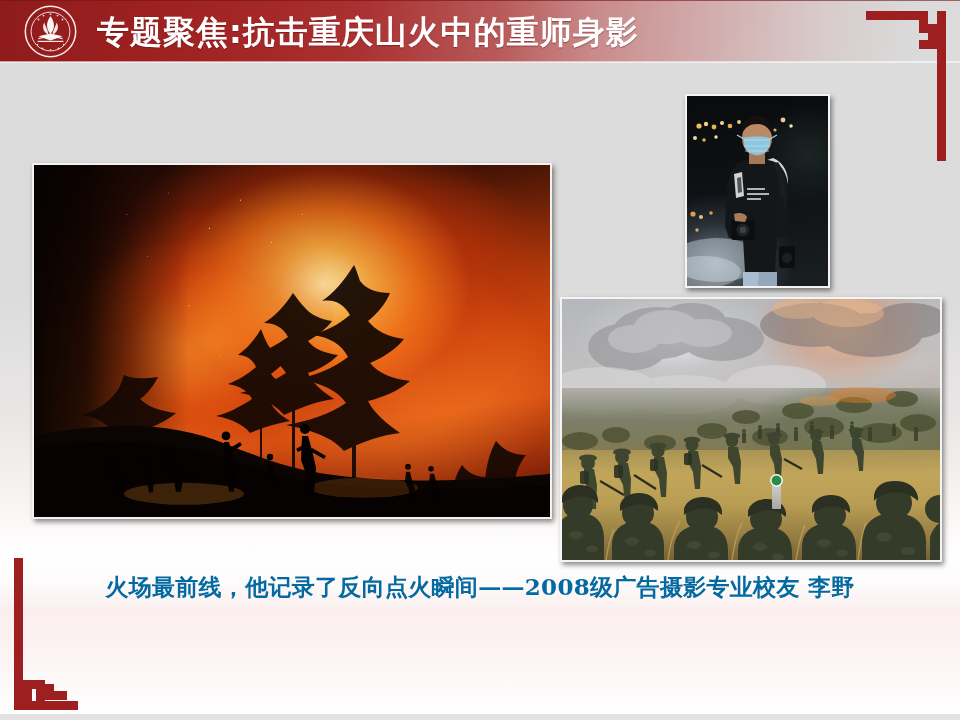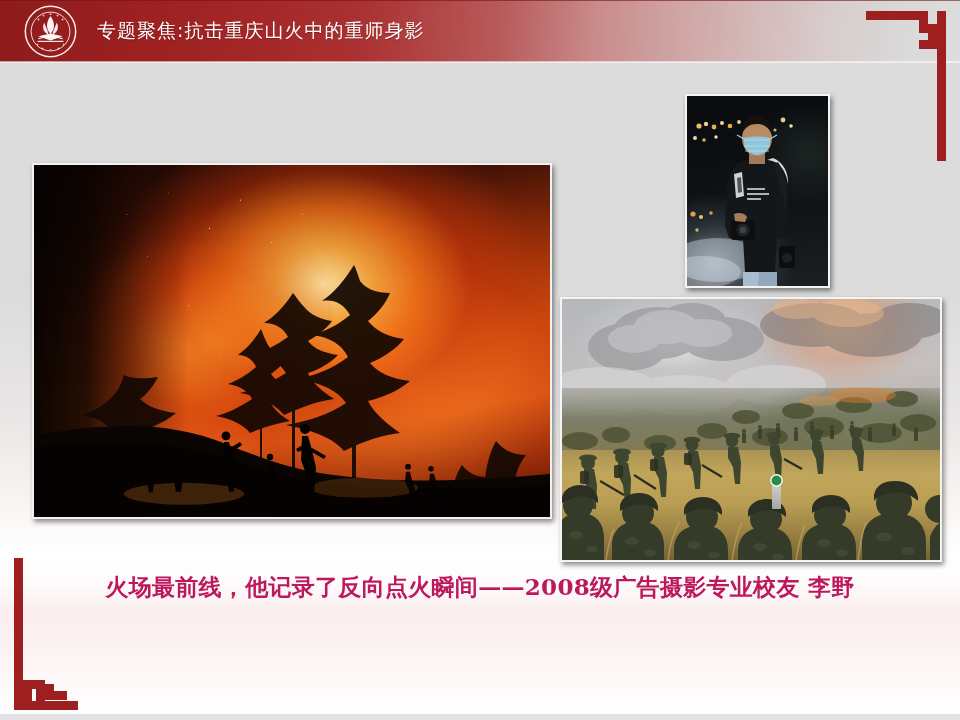--- a/index.html
+++ b/index.html
@@ -76,24 +76,24 @@
   
   .seal {
     position: absolute;
     left: 24px; top: 5px;
     width: 53px; height: 53px;
   }
   .seal svg { display:block; }
 
   .header-title {
     position: absolute;
-    left: 97px; top: 18px;
+    left: 97px; top: 11px;
     font-family: "DejaVu Sans", "Liberation Sans", sans-serif;
-    font-size: 19px;
-    font-weight: normal;
+    font-size: 32px;
+    font-weight: bold;
     color: #ffffff;
     letter-spacing: 1px;
     white-space: nowrap;
     text-shadow: 0 1px 1px rgba(90,10,10,.45);
   }
 
   
   .corner-tr {
     position: absolute;
     left: 866px; top: 11px;
@@ -226,21 +226,21 @@
 
   
   .caption {
     position: absolute;
     left: 0; top: 572px;
     width: 960px;
     text-align: center;
     font-family: "DejaVu Serif", "Liberation Serif", serif;
     font-size: 23px;
     font-weight: bold;
-    color: #be185d;
+    color: #0369a1;
     letter-spacing: .3px;
     white-space: nowrap;
   }
 </style>
 </head>
 <body>
 
 <div class="slide">
 
   <div class="bg-upper"></div>

